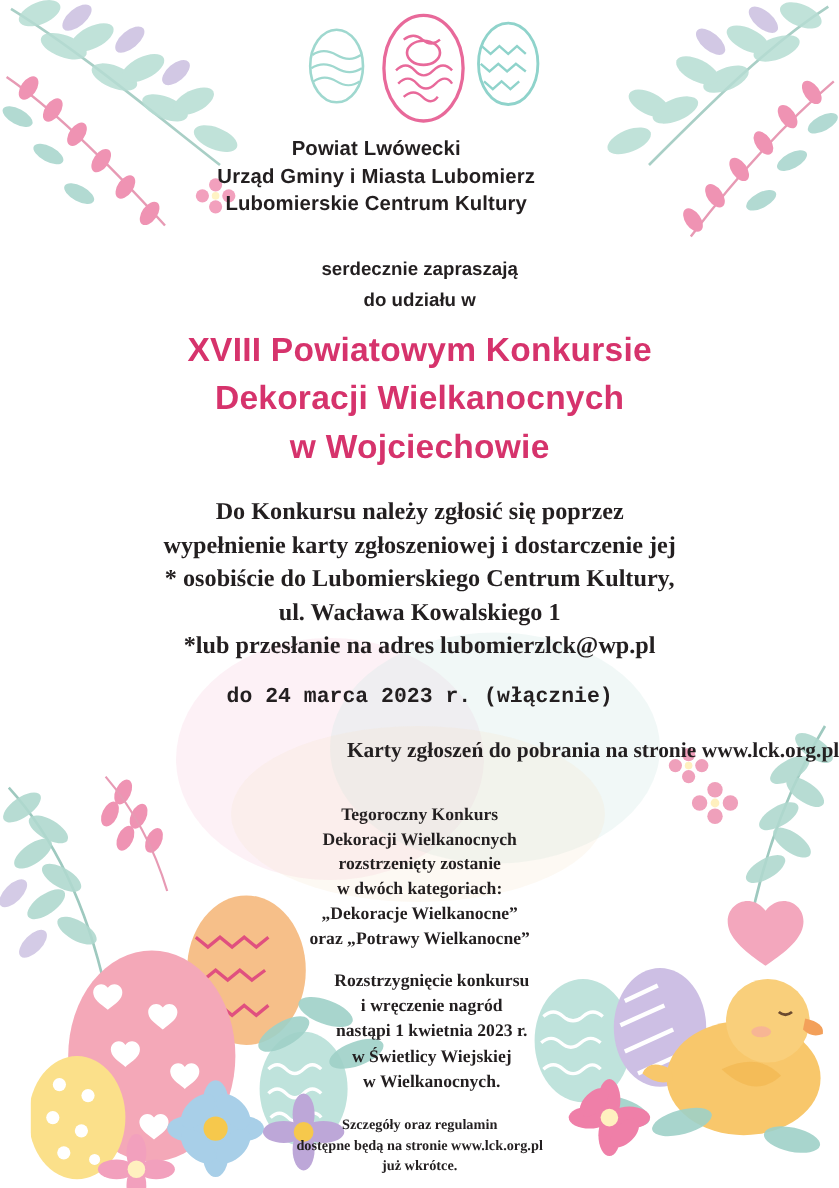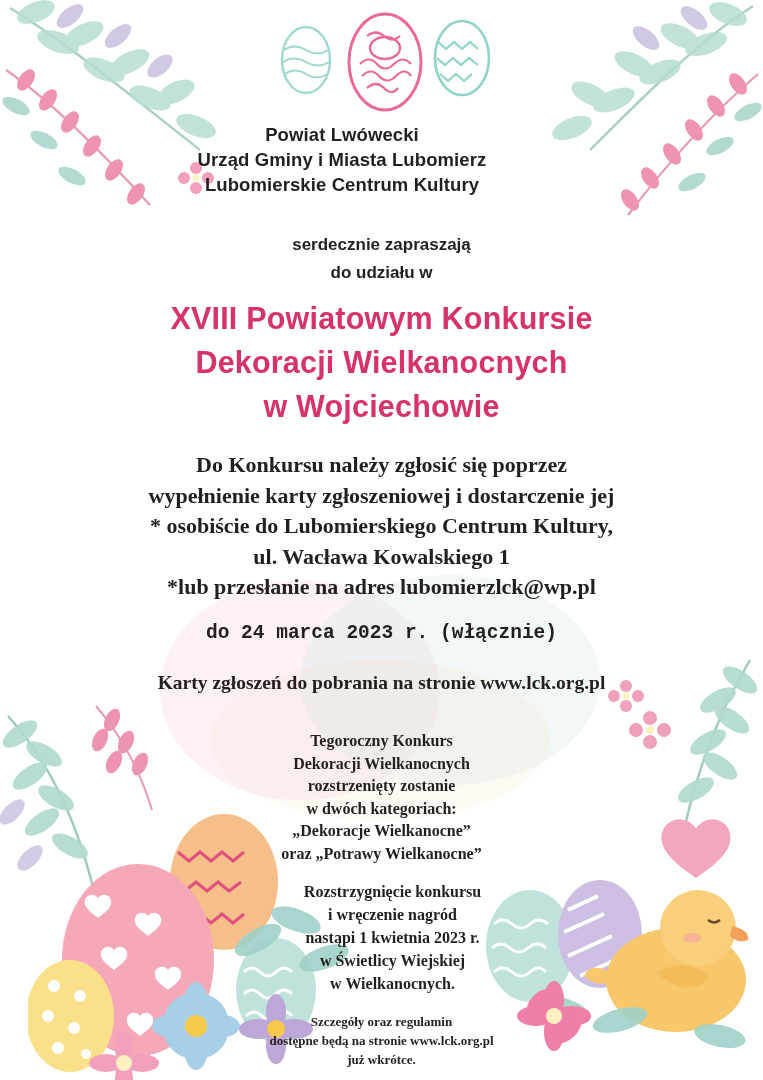--- a/index.html
+++ b/index.html
@@ -93,20 +93,21 @@
   }
   .forms {
     position: absolute;
     top: 672px;
     left: 0;
     width: 763px;
     font-family: "Liberation Serif", serif;
     font-weight: bold;
     font-size: 19.5px;
     color: #231f20;
+    text-align: right;
   }
   .categories {
     position: absolute;
     top: 730px;
     left: 0;
     width: 763px;
     font-family: "Liberation Serif", serif;
     font-weight: bold;
     font-size: 16px;
     line-height: 22.5px;

